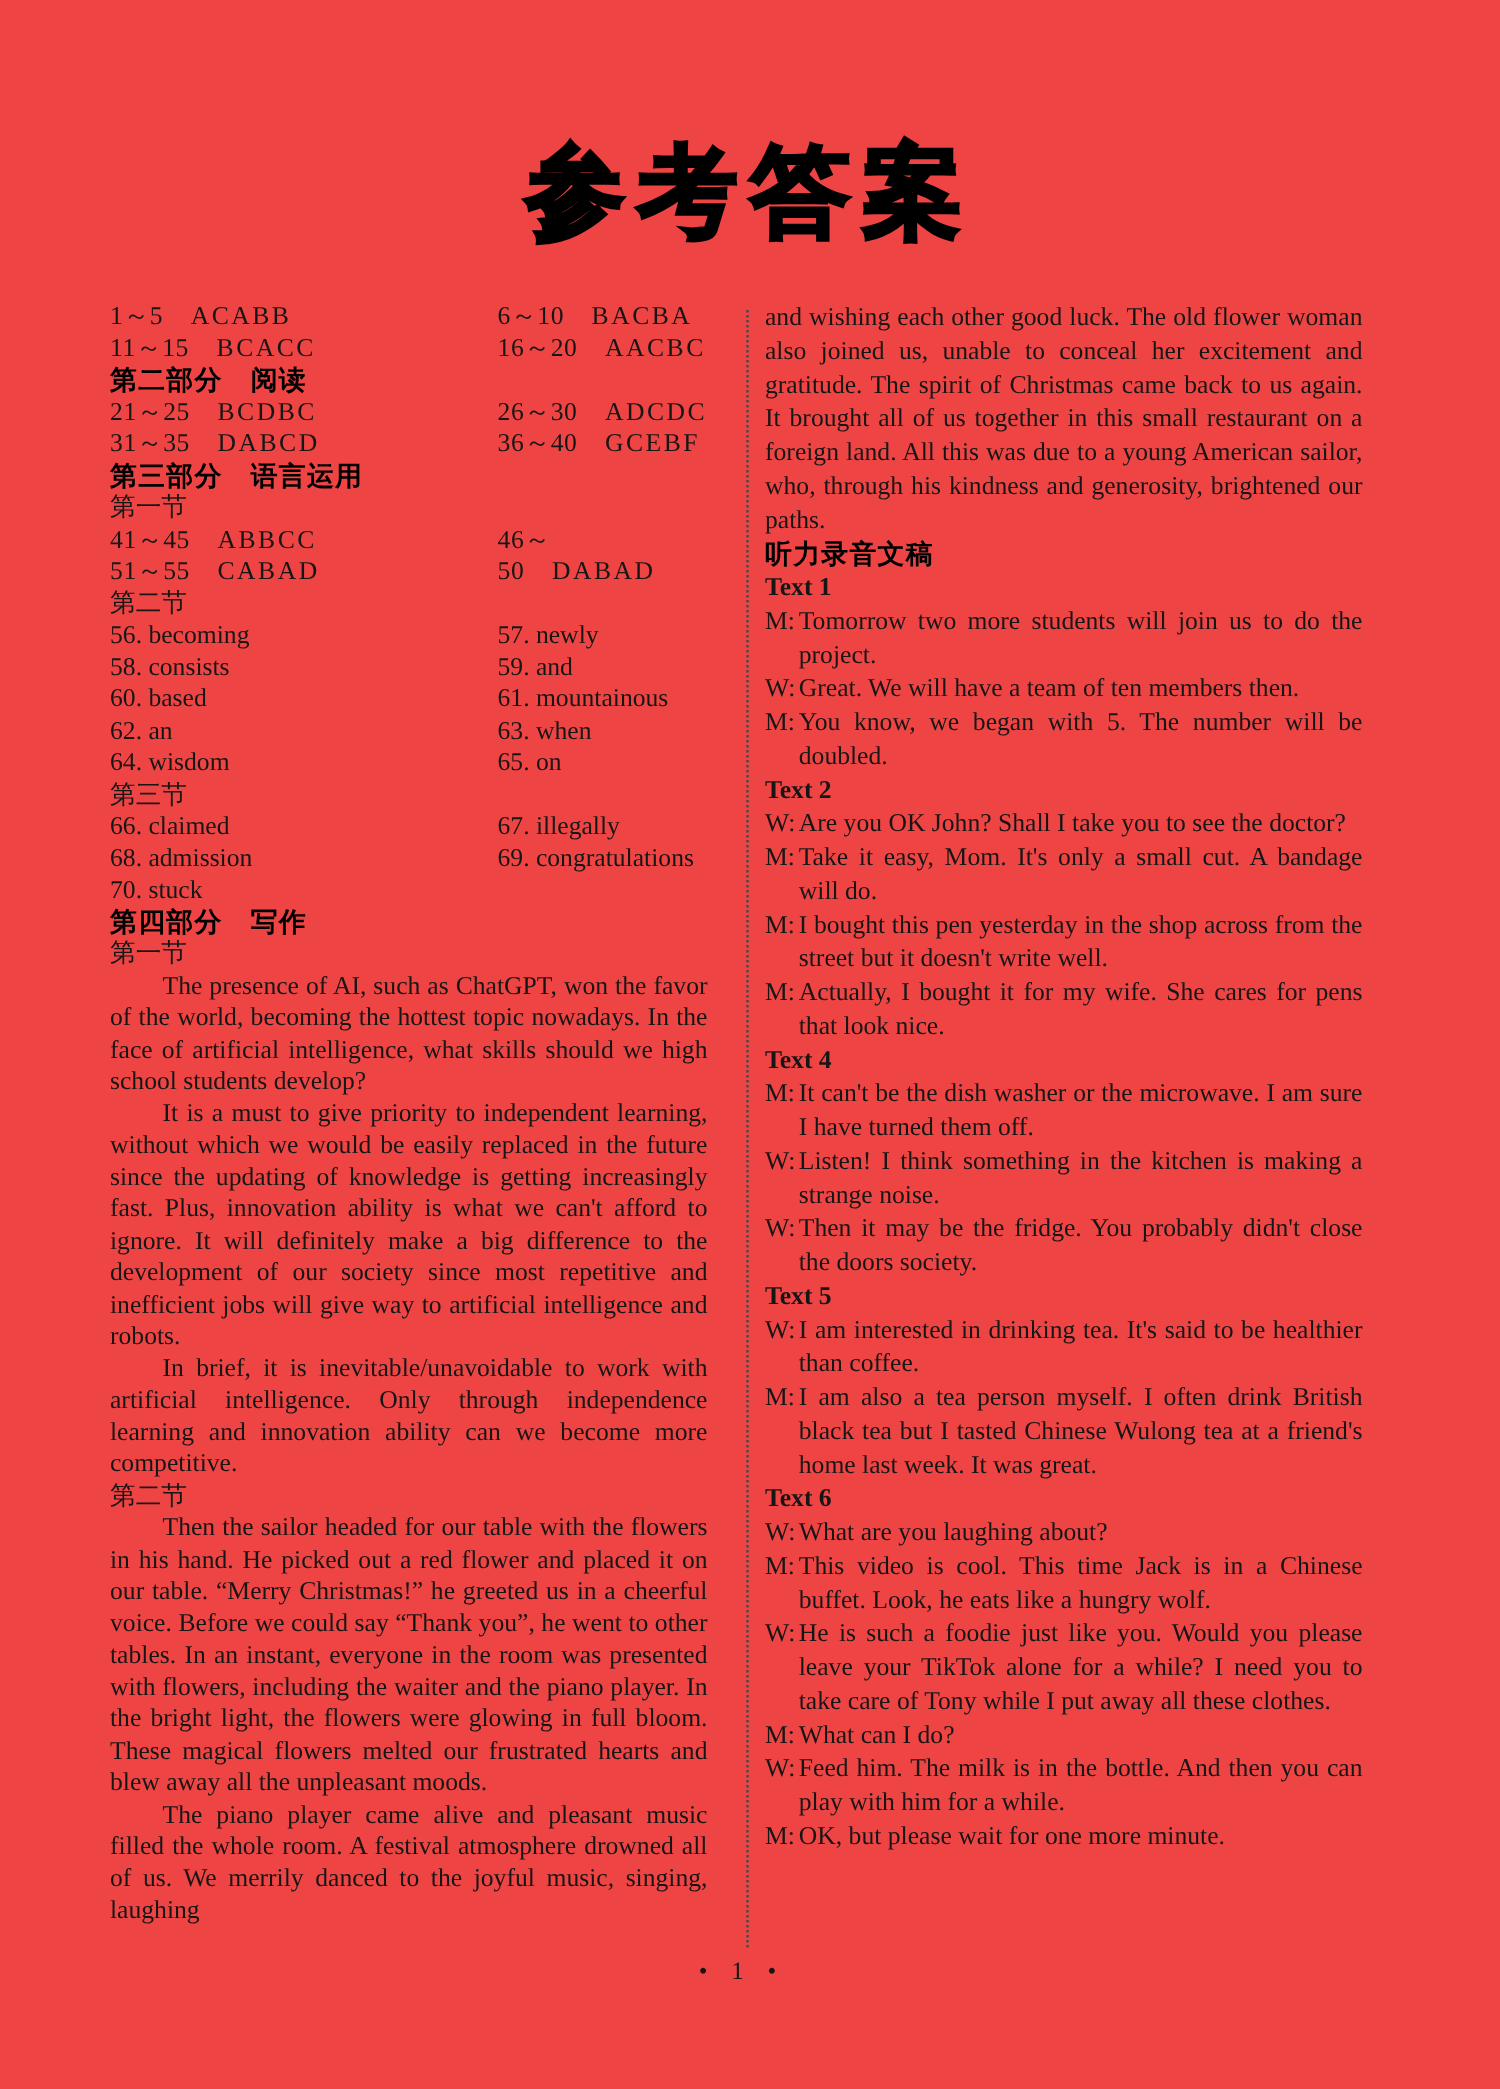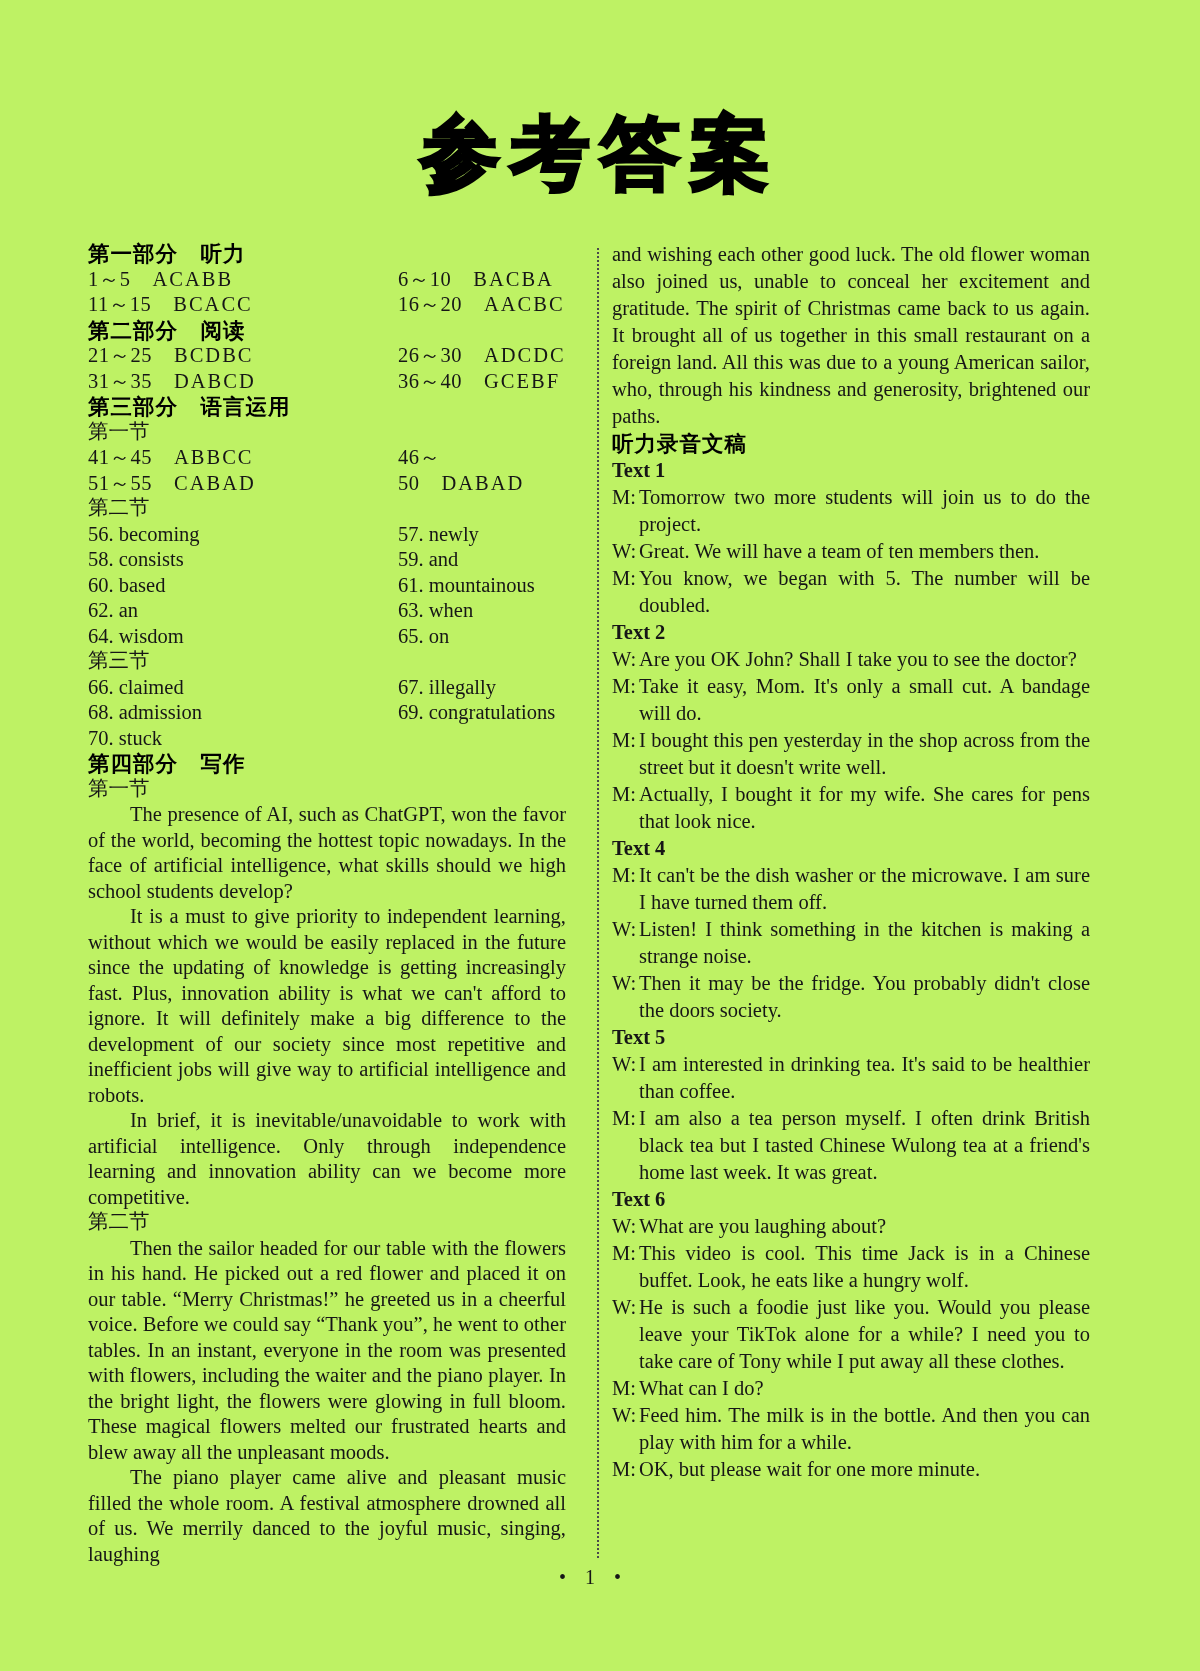--- a/index.html
+++ b/index.html
@@ -1,20 +1,20 @@
 <!DOCTYPE html>
 <html><head>
 <meta charset="utf-8">
 <style>
   html,body{margin:0;padding:0;background:#e8e8e8;}
   .page{
     position:relative;
     width:1200px;height:1671px;
     margin:0 auto;
-    background:#bef264;
+    background:#ef4444;
     color:#161616;
     font-family:"Liberation Serif","DejaVu Serif",serif;
     overflow:hidden;
   }
   .doc-title{
     position:absolute;top:114px;left:0;width:100%;
     text-align:center;
     font-family:"DejaVu Sans","Liberation Sans",sans-serif;
     font-weight:900;
     font-size:80px;line-height:1;
@@ -34,21 +34,21 @@
     border-left:2px dotted #4a4a4a;
   }
   .blk{margin:0;}
   .heading{
     font-family:"DejaVu Sans","Liberation Sans",sans-serif;
     font-weight:bold;
     font-size:21.5px;
     letter-spacing:1px;
     color:#000;
   }
-  .subheading{font-size:20.5px;font-family:Liberation Mono, monospace;}
+  .subheading{font-size:20.5px;}
   .row{position:relative;}
   .cell2{position:absolute;left:310px;top:0;}
   .range{letter-spacing:0.5px;}
   .letters{margin-left:22px;letter-spacing:2px;}
   .para{text-align:justify;text-indent:42px;}
   .para.noindent{text-indent:0;}
   .para.flush{text-align-last:justify;}
   .textlabel{font-weight:bold;}
   .dialog{padding-left:27px;text-align:justify;}
   .speaker{display:inline-block;width:27px;margin-left:-27px;}
@@ -57,21 +57,20 @@
     text-align:center;font-size:20px;word-spacing:14px;
   }
 </style>
 </head>
 <body>
 
 <div class="page">
   <div class="doc-title">参考答案</div>
   <div class="divider"></div>
   <div class="col" id="col-left">
-      <div class="blk heading">第一部分　听力</div>
       <div class="blk row"><span class="cell"><span class="range">1～5</span><span class="letters">ACABB</span></span><span class="cell cell2"><span class="range">6～10</span><span class="letters">BACBA</span></span></div>
       <div class="blk row"><span class="cell"><span class="range">11～15</span><span class="letters">BCACC</span></span><span class="cell cell2"><span class="range">16～20</span><span class="letters">AACBC</span></span></div>
       <div class="blk heading">第二部分　阅读</div>
       <div class="blk row"><span class="cell"><span class="range">21～25</span><span class="letters">BCDBC</span></span><span class="cell cell2"><span class="range">26～30</span><span class="letters">ADCDC</span></span></div>
       <div class="blk row"><span class="cell"><span class="range">31～35</span><span class="letters">DABCD</span></span><span class="cell cell2"><span class="range">36～40</span><span class="letters">GCEBF</span></span></div>
       <div class="blk heading">第三部分　语言运用</div>
       <div class="blk subheading">第一节</div>
       <div class="blk row"><span class="cell"><span class="range">41～45</span><span class="letters">ABBCC</span></span><span class="cell cell2"><span class="range">46～50</span><span class="letters">DABAD</span></span></div>
       <div class="blk row"><span class="cell"><span class="range">51～55</span><span class="letters">CABAD</span></span></div>
       <div class="blk subheading">第二节</div>

